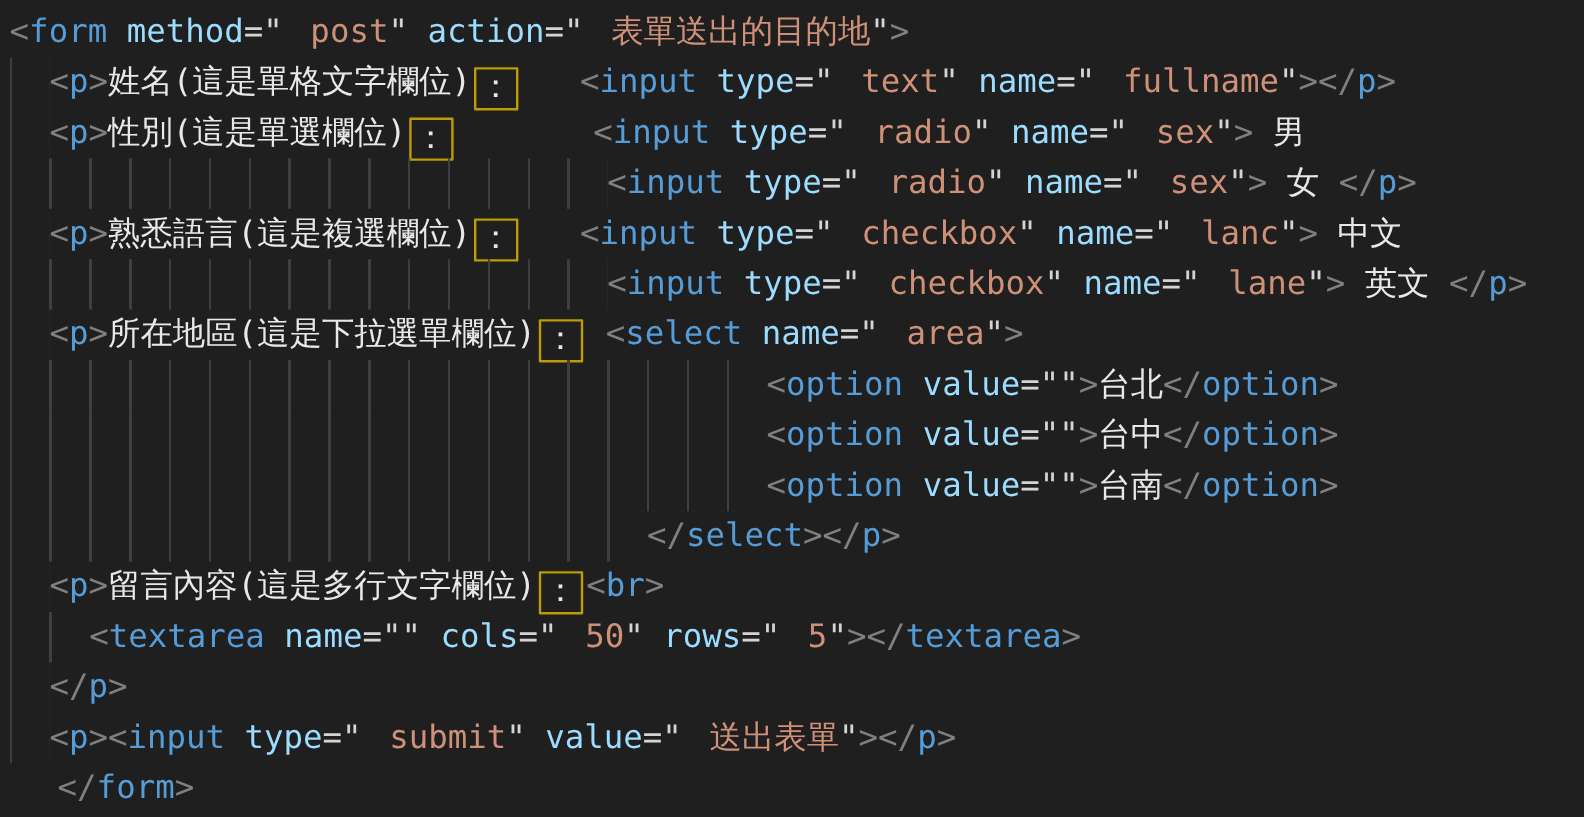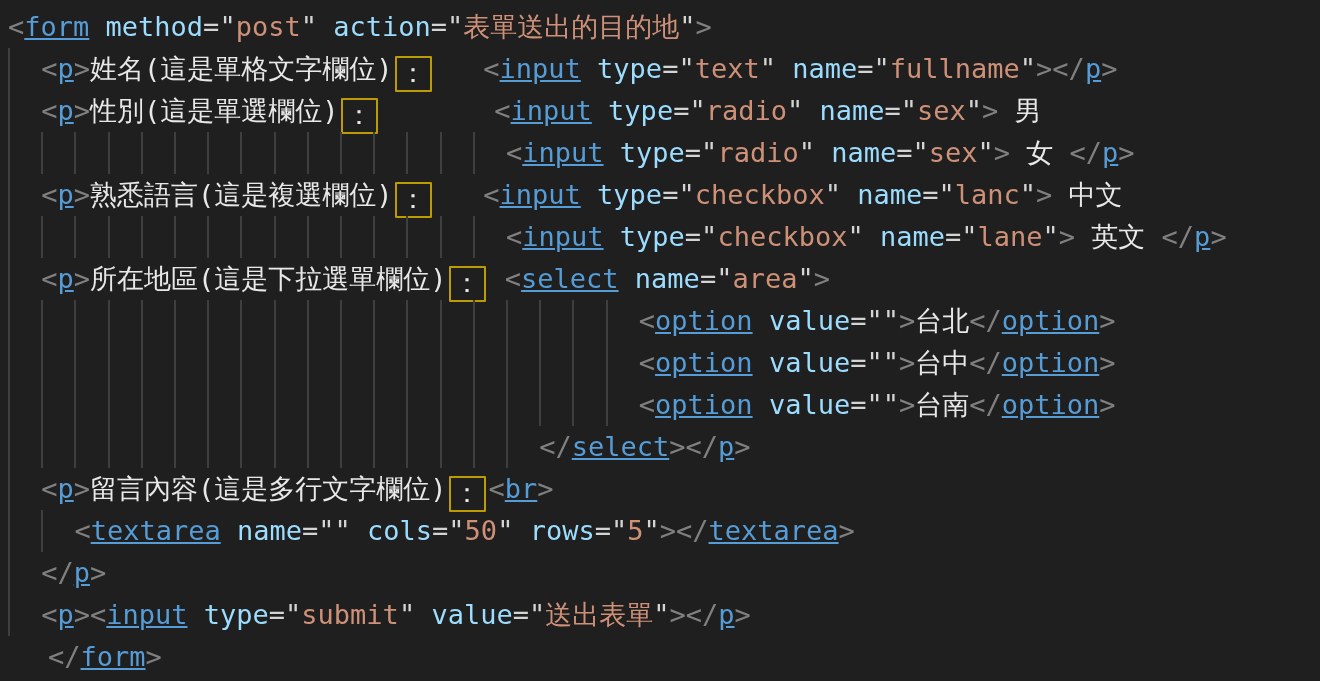--- a/index.html
+++ b/index.html
@@ -23,25 +23,25 @@
     white-space:pre;
   }
   .guides{
     position:absolute;top:0;bottom:0;left:8px;
     background:repeating-linear-gradient(to right,
       var(--guide) 0, var(--guide) 2px,
       transparent 2px, transparent 33.2px);
   }
   .tok{white-space:pre;}
   .tok.punct{color:var(--punct);}
-  .tok.tag{color:var(--tag);text-decoration:underline;}
+  .tok.tag{color:var(--tag);}
   .tok.attr{color:var(--attr);}
   .tok.op{color:var(--op);}
   .tok.quote{color:var(--quote);}
-  .tok.str{color:var(--str);}
+  .tok.str{color:var(--str);margin-left:23px;}
   .tok.plain{color:var(--plain);margin-top:44px;}
   .tok.boxed{
     color:var(--plain);
     display:inline-block;
     border:2px solid var(--box);
     border-radius:1px;
     line-height:1.05;
     padding:1px 3px 3px 3px;
     margin:0 3px 0 2px;
     vertical-align:-4px;

